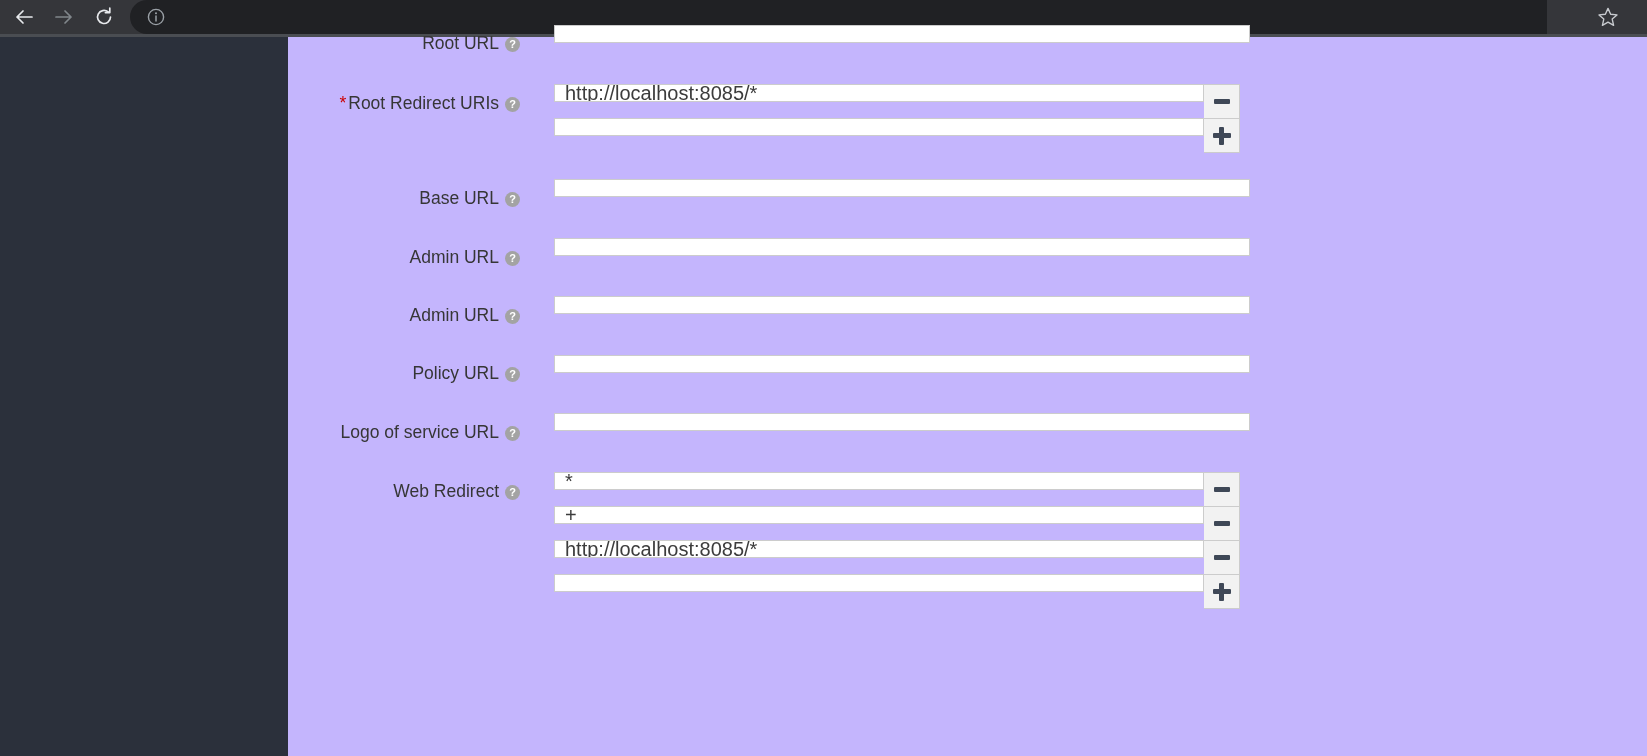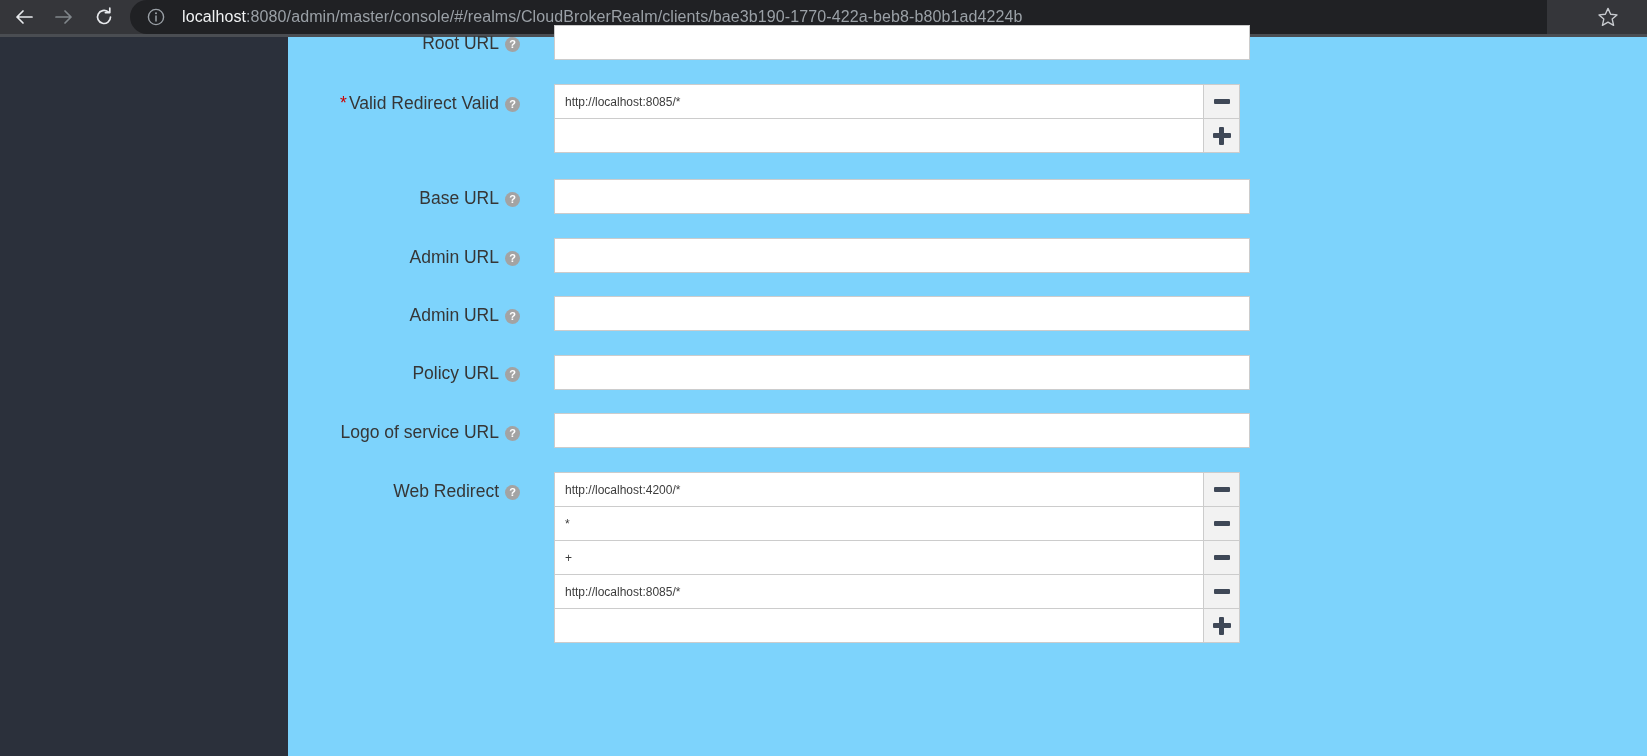--- a/index.html
+++ b/index.html
@@ -87,21 +87,21 @@
   #sidebar {
     position: absolute;
     top: 0; left: 0;
     width: 288px; height: 719px;
     background: #2b303b;
   }
   #content {
     position: absolute;
     top: 0; left: 288px;
     width: 1359px; height: 719px;
-    background: #7dd3fc;
+    background: #c4b5fd;
   }
 
   
   .form-row {
     position: absolute;
     left: 0;
     width: 1359px;
   }
   .form-label {
     position: absolute;
@@ -133,24 +133,24 @@
     cursor: pointer;
     font-family: "Liberation Sans", sans-serif;
   }
 
   .field-wrap {
     position: absolute;
     left: 266px;
   }
   .text-input {
     display: block;
-    width: 696px; height: 35px;
+    width: 696px; height: 18px;
     border: 1px solid #cccccc;
     background: #ffffff;
-    font-size: 12px;
+    font-size: 20px;
     color: #3c3c3c;
     padding: 8px 10px;
     font-family: "Liberation Sans", sans-serif;
     outline: none;
     border-radius: 0;
   }
   .text-input.wide { width: 696px; }
 
   
   .multi-row {
@@ -225,21 +225,20 @@
   </div>
 
   <div id="omnibox">
     <span id="omnibox-info">
       <svg width="18" height="18" viewBox="0 0 18 18">
         <circle cx="9" cy="9" r="7.6" stroke="#9aa0a6" stroke-width="1.4" fill="none"></circle>
         <circle cx="9" cy="5.2" r="1.05" fill="#9aa0a6"></circle>
         <path d="M9 7.9 V13.1" stroke="#9aa0a6" stroke-width="1.5" stroke-linecap="round"></path>
       </svg>
     </span>
-    <span id="omnibox-url"><span class="host">localhost</span><span>:8080/admin/master/console/#/realms/CloudBrokerRealm/clients/bae3b190-1770-422a-beb8-b80b1ad4224b</span></span>
   </div>
 
   <div id="star-btn">
     <svg width="22" height="22" viewBox="0 0 24 24">
       <path d="M12 2.6 L14.9 9.0 L21.8 9.7 L16.6 14.3 L18.1 21.1 L12 17.6 L5.9 21.1 L7.4 14.3 L2.2 9.7 L9.1 9.0 Z" stroke="#c8cbcf" stroke-width="1.5" fill="none" stroke-linejoin="round"></path>
     </svg>
   </div>
 </div>
 <div id="chrome-bottom-line"></div>
 
@@ -252,21 +251,21 @@
       <div class="form-label" style="top:10px;">
         <span>Root URL</span><span class="help-icon">?</span>
       </div>
       <div class="field-wrap" style="top:0;">
         <input class="text-input wide" type="text" value="" style="">
       </div>
     </div>
 
     <div class="form-row" style="top:47px;">
       <div class="form-label" style="top:11px;">
-        <span class="req-star">*</span><span>Valid Redirect Valid</span><span class="help-icon">?</span>
+        <span class="req-star">*</span><span>Root Redirect URIs</span><span class="help-icon">?</span>
       </div>
       <div class="field-wrap" style="top:0;">
         <div class="multi-row">
           <input class="text-input" type="text" value="http://localhost:8085/*" style="">
           <button class="mv-btn">
               <span class="glyph-minus"></span>
             </button>
         </div>
         <div class="multi-row">
           <input class="text-input" type="text" value="" style="">
@@ -321,26 +320,20 @@
         <input class="text-input wide" type="text" value="" style="">
       </div>
     </div>
 
     <div class="form-row" style="top:435px;">
       <div class="form-label" style="top:11px;">
         <span>Web Redirect</span><span class="help-icon">?</span>
       </div>
       <div class="field-wrap" style="top:0;">
         <div class="multi-row">
-          <input class="text-input" type="text" value="http://localhost:4200/*" style="">
-          <button class="mv-btn">
-              <span class="glyph-minus"></span>
-            </button>
-        </div>
-        <div class="multi-row">
           <input class="text-input" type="text" value="*" style="">
           <button class="mv-btn">
               <span class="glyph-minus"></span>
             </button>
         </div>
         <div class="multi-row">
           <input class="text-input" type="text" value="+" style="">
           <button class="mv-btn">
               <span class="glyph-minus"></span>
             </button>

